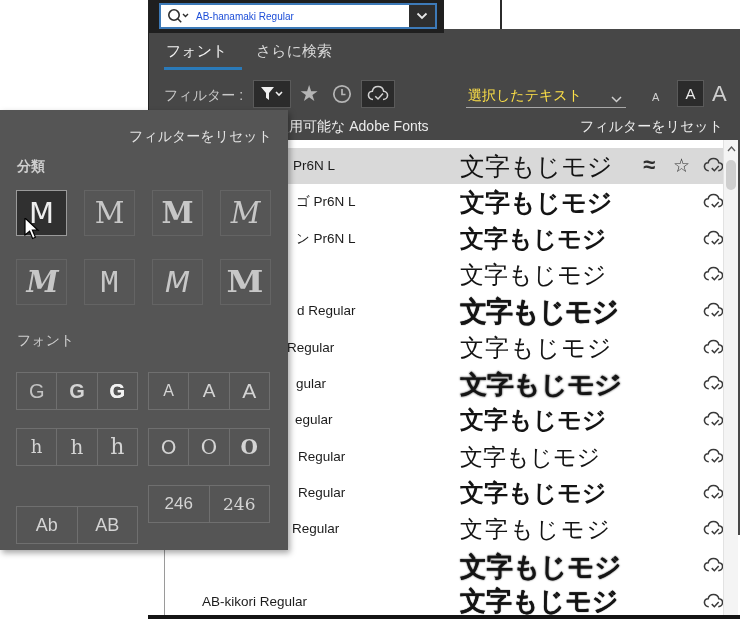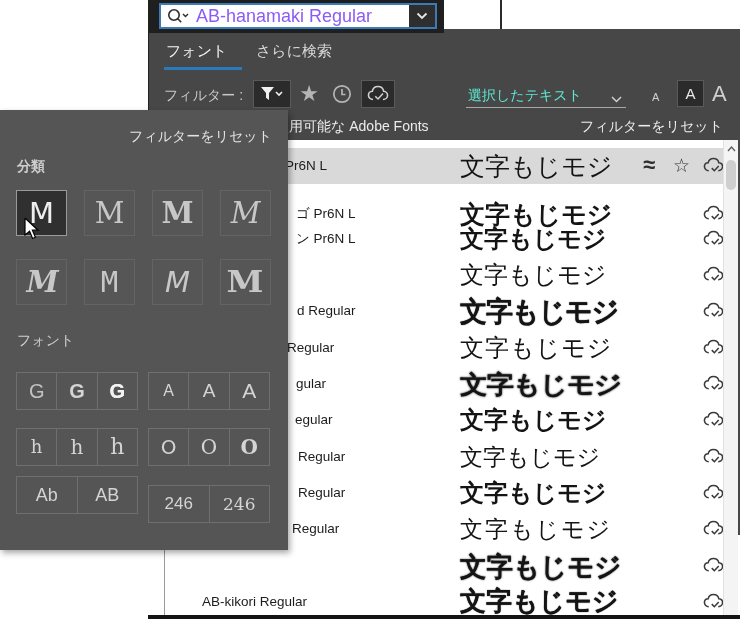--- a/index.html
+++ b/index.html
@@ -5,34 +5,34 @@
   html,body{margin:0;padding:0;}
   body{
     width:740px;height:619px;position:relative;background:#ffffff;
     font-family:"Liberation Sans", sans-serif;overflow:hidden;
     -webkit-font-smoothing:antialiased;
   }
   
   .search-strip{position:absolute;left:148px;top:0;width:296px;height:33px;background:#1f1f1f;border-left:1px solid #222;box-sizing:border-box;z-index:3;}
   .search-box{position:absolute;left:10px;top:3px;width:278px;height:26px;background:#fff;border:2px solid #3d7ab8;box-sizing:border-box;display:flex;align-items:center;}
   .search-iconwrap{display:flex;align-items:center;padding-left:5px;}
-  .search-value{flex:1;font-size:18px;color:#8b5cf6;padding-left:6px;white-space:nowrap;overflow:hidden;}
+  .search-value{flex:1;font-size:10px;color:#1d4ed8;padding-left:6px;white-space:nowrap;overflow:hidden;}
   .combo-btn{width:26px;height:22px;background:#2e2e2e;display:flex;align-items:center;justify-content:center;margin-right:0;}
   .canvas-divider{position:absolute;left:500px;top:0;width:2px;height:29px;background:#2b2b2b;z-index:1;}
   
   .panel{position:absolute;left:148px;top:29px;width:592px;height:506px;background:#474747;border-left:1px solid #222;box-sizing:border-box;z-index:2;}
   .bottom-bar{position:absolute;left:148px;top:615px;width:592px;height:4px;background:#141414;z-index:2;}
   .tab{position:absolute;font-size:15px;color:#d9d9d9;z-index:2;}
   .tab.active{color:#f2f2f2;}
   .tab-underline{position:absolute;left:15px;top:38px;width:78px;height:3px;background:#2a7ab9;}
   .filter-label{position:absolute;left:15px;top:58px;font-size:14px;color:#c8c8c8;}
   .icon-btn{position:absolute;display:flex;align-items:center;justify-content:center;}
   .boxed{background:#2b2b2b;border:1px solid #5a5a5a;box-sizing:border-box;}
   .star-glyph{font-size:22px;color:#b5b5b5;line-height:26px;}
-  .seltext{position:absolute;left:319px;top:58px;font-size:14px;color:#5eead4;}
+  .seltext{position:absolute;left:319px;top:58px;font-size:14px;color:#fde047;}
   .seltext-underline{position:absolute;left:317px;top:78px;width:160px;height:1px;background:#a8a8a8;}
   .seltext-chev{position:absolute;left:462px;top:60px;}
   .sizeA{position:absolute;color:#cfcfcf;text-align:center;}
   .szA-small{left:503px;top:62px;font-size:11px;}
   .szA-med{left:528px;top:51px;width:27px;height:27px;font-size:15px;line-height:25px;background:#2b2b2b;border:1px solid #5a5a5a;box-sizing:border-box;color:#e8e8e8;}
   .szA-large{left:563px;top:52px;font-size:22px;}
   
   .list-header{position:absolute;left:0;top:83px;width:592px;height:28px;}
   .lh-title{position:absolute;left:126px;top:6px;font-size:14px;color:#ececec;white-space:nowrap;}
   .lh-reset{position:absolute;right:18px;top:6px;font-size:14px;color:#ececec;white-space:nowrap;}
@@ -164,30 +164,30 @@
   <span class="sizeA szA-med">A</span>
   <span class="sizeA szA-large">A</span>
 
   <div class="list-header">
     <span class="lh-title">使用可能な Adobe Fonts</span>
     <span class="lh-reset">フィルターをリセット</span>
   </div>
 
   <div class="list">
     <div class="row sel" style="top:8px;">
-      <span class="fname" style="left:120px;text-align:right;">Pr6N L</span>
+      <span class="fname" style="left:128px;text-align:right;">Pr6N L</span>
       <span class="sample st1">文字もじモジ</span>
       <span class="sim">≈</span>
       <span class="fav">☆</span>
       <svg class="cloud" width="21" height="19" viewBox="0 0 24 22">
           <path d="M6.5,17 C3.7,17 1.5,14.9 1.5,12.3 C1.5,9.9 3.4,8 5.8,7.9 C6.4,4.9 9,2.8 12,2.8 C15,2.8 17.6,4.9 18.2,7.9 C20.5,8.1 22.5,10 22.5,12.3 C22.5,14.9 20.3,17 17.5,17" fill="none" stroke="#3a3a3a" stroke-width="1.8"></path>
           <polyline points="10,14 13,17 18,11.5" fill="none" stroke="#3a3a3a" stroke-width="1.8"></polyline>
         </svg>
     </div>
-    <div class="row" style="top:56px;text-decoration:underline;">
+    <div class="row" style="top:44px;text-decoration:underline;">
       <span class="fname" style="left:131px;">ゴ Pr6N L</span>
       <span class="sample st2">文字もじモジ</span>
       <svg class="cloud" width="21" height="19" viewBox="0 0 24 22">
           <path d="M6.5,17 C3.7,17 1.5,14.9 1.5,12.3 C1.5,9.9 3.4,8 5.8,7.9 C6.4,4.9 9,2.8 12,2.8 C15,2.8 17.6,4.9 18.2,7.9 C20.5,8.1 22.5,10 22.5,12.3 C22.5,14.9 20.3,17 17.5,17" fill="none" stroke="#3a3a3a" stroke-width="1.8"></path>
           <polyline points="10,14 13,17 18,11.5" fill="none" stroke="#3a3a3a" stroke-width="1.8"></polyline>
         </svg>
     </div>
     <div class="row" style="top:81px;">
       <span class="fname" style="left:131px;">ン Pr6N L</span>
       <span class="sample st3">文字もじモジ</span>
@@ -331,21 +331,21 @@
   <div class="seg" style="left:16px;top:318px;width:122px;">
     <button class="segbtn xh xh1">h</button>
     <button class="segbtn xh xh2">h</button>
     <button class="segbtn xh xh3">h</button>
   </div>
   <div class="seg" style="left:148px;top:318px;width:122px;">
     <button class="segbtn oc1">O</button>
     <button class="segbtn oc2">O</button>
     <button class="segbtn oc3">O</button>
   </div>
-  <div class="seg" style="left:16px;top:366px;width:122px;">
+  <div class="seg" style="left:16px;top:396px;width:122px;">
     <button class="segbtn cs">Ab</button>
     <button class="segbtn cs">AB</button>
   </div>
   <div class="seg" style="left:148px;top:375px;width:122px;">
     <button class="segbtn nm1">246</button>
     <button class="segbtn nm2">246</button>
   </div>
 
   <span class="cursor">
     <svg width="16" height="22" viewBox="0 0 16 22">

